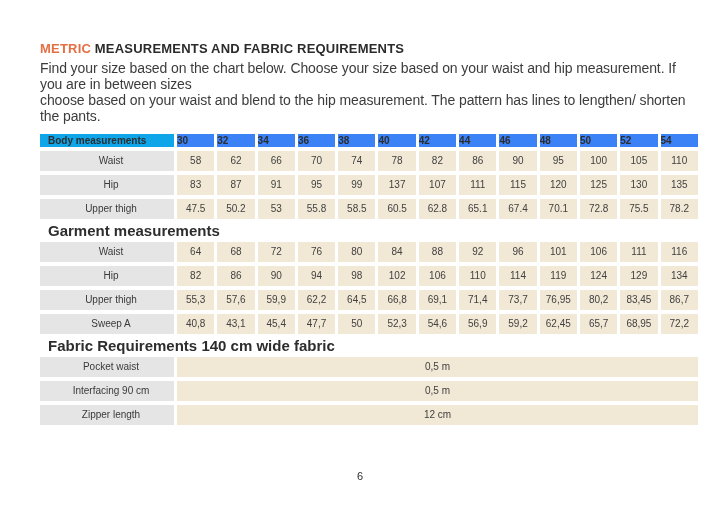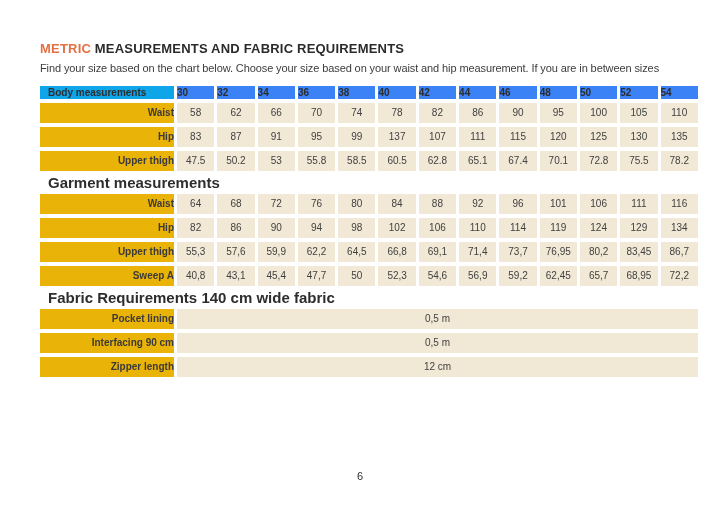--- a/index.html
+++ b/index.html
@@ -15,21 +15,21 @@
   .title{
     margin:0 0 4px 0;
     font-size:13px;
     font-weight:bold;
     letter-spacing:0.2px;
     color:#2b2b2b;
     white-space:pre;
   }
   .title .accent{color:#E46F42;}
   .intro{
-    font-size:11px;
+    font-size:14px;
     line-height:16px;
     color:#3c3c3c;
     letter-spacing:-0.1px;
   }
   table.meas{
     border-collapse:separate;
     border-spacing:3px 4px;
     table-layout:fixed;
     width:664px;
     margin:6px 0 0 -3px;
@@ -37,24 +37,24 @@
   }
   col.c-label{width:134px;}
   td{
     height:20px;
     padding:0;
     vertical-align:middle;
     line-height:1;
     color:#414141;
   }
   td.lbl{
-    background:#eab308;
-    text-align:right;
+    background:#e5e5e5;
+    text-align:center;
     padding-left:8px;
-    font-weight:bold;
+    font-weight:normal;
     color:#3a3a3a;
     font-size:10px;
   }
   td.cell{
     background:#F2E8D6;
     text-align:center;
   }
   tr.size-head td{
     background:#3b82f6;
     font-weight:bold;
@@ -81,20 +81,21 @@
   }
 </style>
 </head>
 <body>
 
 <div class="page">
   <div class="content">
     <h1 class="title"><span class="accent">METRIC</span><span> MEASUREMENTS AND FABRIC REQUIREMENTS</span></h1>
     <div class="intro">
       <div>Find your size based on the chart below. Choose your size based on your waist and hip measurement. If you are in between sizes</div>
+      <div>choose based on your waist and blend to the hip measurement. The pattern has lines to lengthen/ shorten the pants.</div>
     </div>
 
     <table class="meas">
       <colgroup>
         <col class="c-label">
         <col span="13" class="c-data">
       </colgroup>
       <tbody id="tbl-body">
           <tr class="size-head">
             <td class="lbl">Body measurements</td>
@@ -224,21 +225,21 @@
             <td class="cell">59,2</td>
             <td class="cell">62,45</td>
             <td class="cell">65,7</td>
             <td class="cell">68,95</td>
             <td class="cell">72,2</td>
           </tr>
           <tr class="sec-head">
             <td class="sec-lbl" colspan="14">Fabric Requirements 140 cm wide fabric</td>
           </tr>
           <tr>
-            <td class="lbl">Pocket lining</td>
+            <td class="lbl">Pocket waist</td>
             <td class="cell" colspan="13">0,5 m</td>
           </tr>
           <tr>
             <td class="lbl">Interfacing 90 cm</td>
             <td class="cell" colspan="13">0,5 m</td>
           </tr>
           <tr>
             <td class="lbl">Zipper length</td>
             <td class="cell" colspan="13">12 cm</td>
           </tr>

